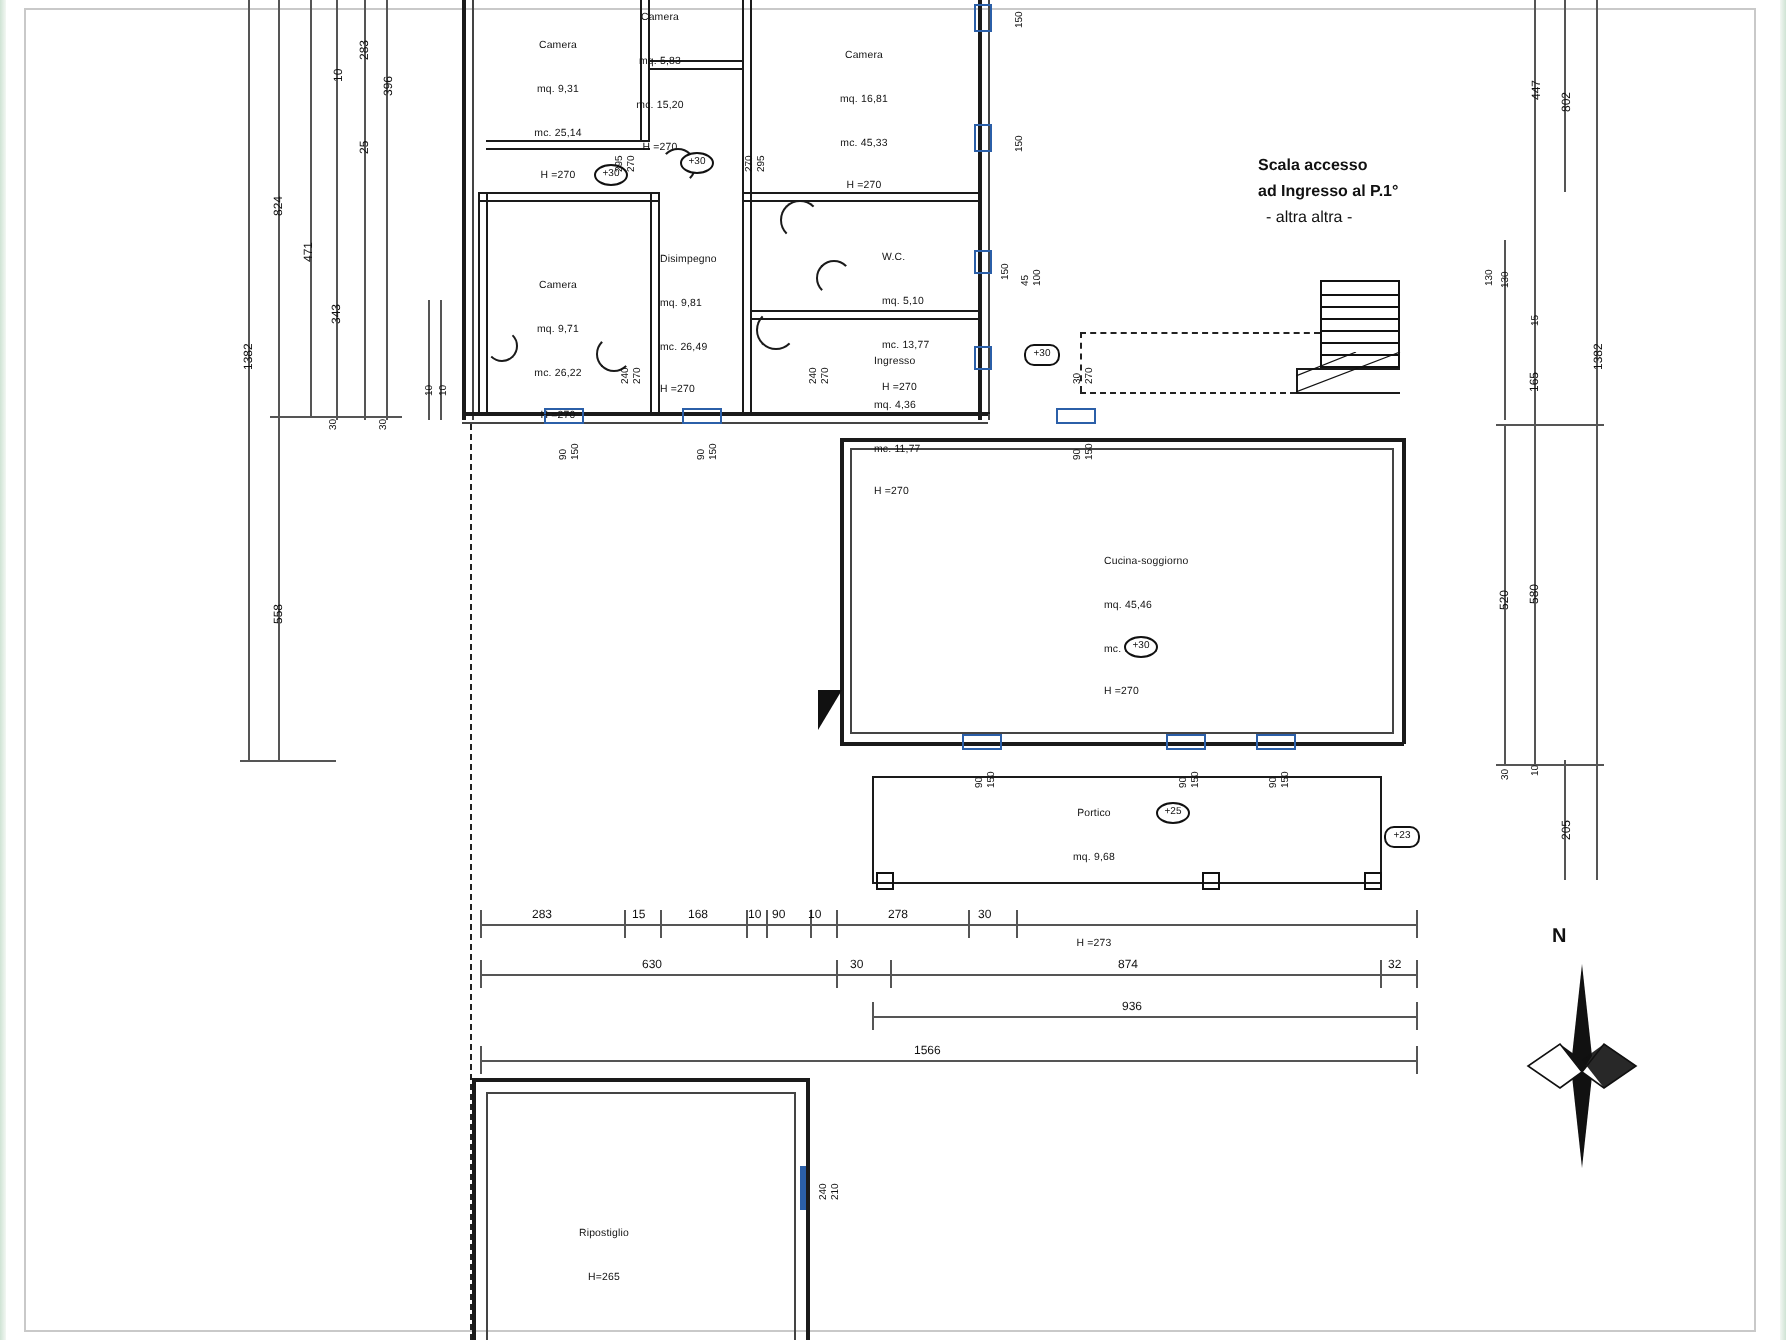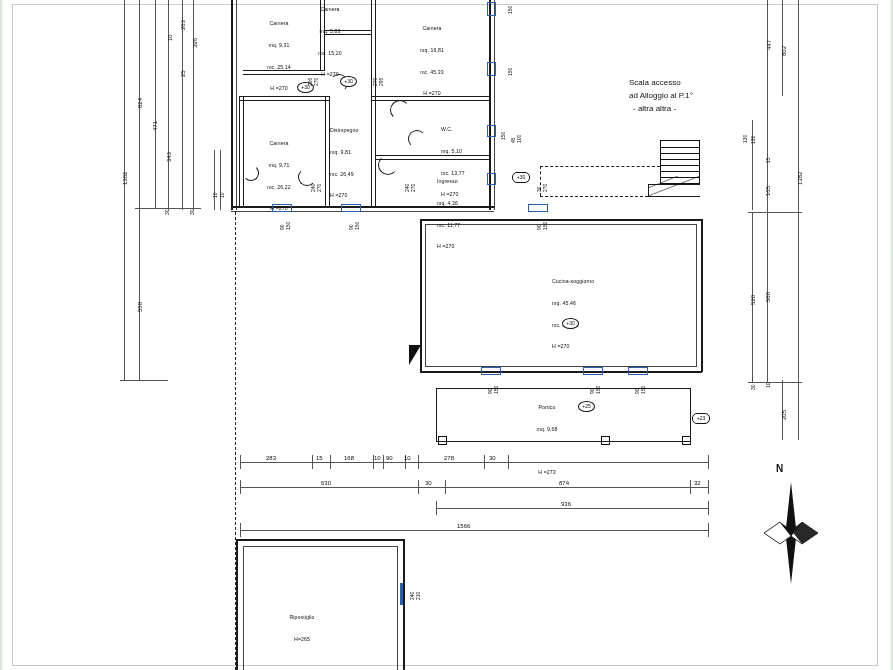--- a/index.html
+++ b/index.html
@@ -120,21 +120,21 @@
   .arc.bl { border-color: transparent transparent #1a1a1a #1a1a1a; }
   .arc.br { border-color: transparent #1a1a1a #1a1a1a transparent; }
 
   
   .note {
     position: absolute;
     font-size: 8px;
     line-height: 13px;
     color: #111;
     white-space: pre;
-    font-weight: normal;
+    font-weight: bold;
   }
 
   
   .stair { position: absolute; border: 1px solid #111; box-sizing: border-box; }
   .stair .step { position: absolute; left: 0; right: 0; border-top: 1px solid #111; }
 
   
   .north-letter {
     position: absolute;
     font-size: 10px;
@@ -153,21 +153,21 @@
 </style>
 </head>
 <body>
 
 <div id="page">
   <div class="edge left"></div>
   <div class="edge right"></div>
   <div class="frame"></div>
 
   <div class="note" style="left:629px; top:76px;"><span>Scala accesso</span></div>
-  <div class="note" style="left:629px; top:89px;"><span>ad Alloggio al P.1°</span></div>
+  <div class="note" style="left:629px; top:89px;"><span>ad Ingresso al P.1°</span></div>
   <div class="note" style="left:633px; top:102px; font-weight:normal;"><span>- altra altra -</span></div>
 
   <div class="v thick" style="left:231px; top:0px; height:210px;"></div>
   <div class="v thin" style="left:236px; top:0px; height:210px;"></div>
 
   <div class="v thick" style="left:489px; top:0px; height:210px;"></div>
   <div class="v thin" style="left:494px; top:0px; height:210px;"></div>
 
   <div class="h thick" style="left:231px; top:206px; width:263px;"></div>
   <div class="h thin" style="left:231px; top:211px; width:263px;"></div>

